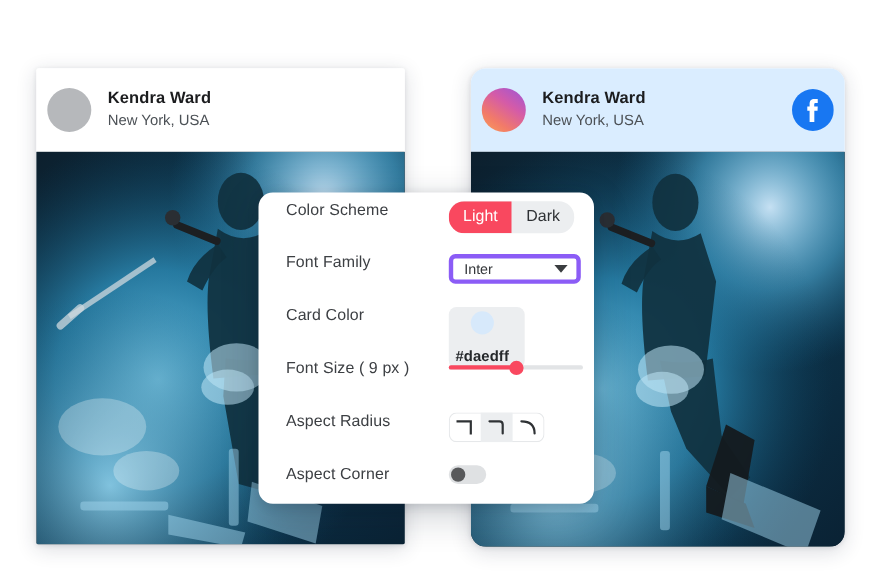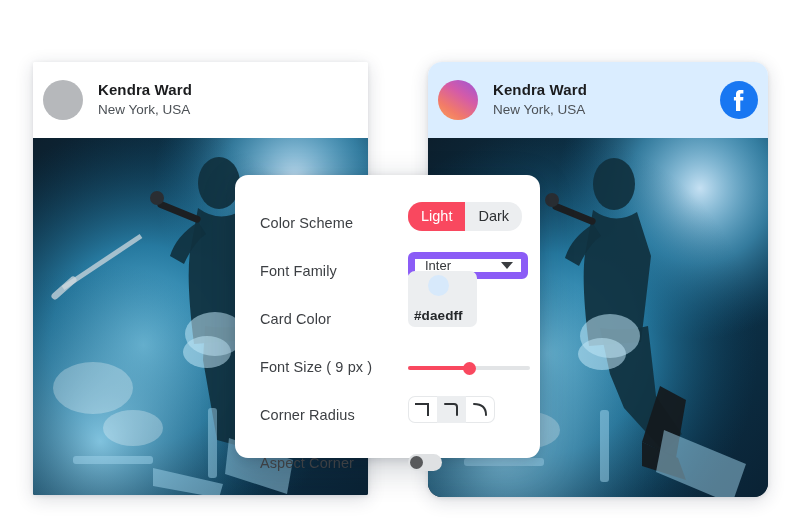--- a/index.html
+++ b/index.html
@@ -48,40 +48,40 @@
            background: #08222f; }
   .photo svg { display: block; width: 100%; height: 100%; }
 
   
   #settings-panel {
     position: absolute; left: 235px; top: 175px; width: 305px; height: 283px;
     background: #ffffff; border-radius: 13px;
     box-shadow: 0 10px 34px rgba(20,30,50,.22), 0 2px 10px rgba(20,30,50,.13);
     padding: 8px 18px 8px 25px;
   }
-  .row { display: flex; align-items: flex-end; height: 48px; }
+  .row { display: flex; align-items: flex-start; height: 48px; }
   .row-label {
     font-size: 14.5px; color: #3c3f43; white-space: nowrap;
     flex: 0 0 auto; width: 148px; letter-spacing: .1px;
   }
   .row-control { flex: 1 1 auto; display: flex; align-items: center; }
 
   
   .segmented { display: flex; border-radius: 14px; overflow: hidden; background: #eceef0; }
   .seg {
     font-size: 14.5px; padding: 5px 13px 6px; color: #2e3134;
     cursor: pointer; line-height: 1.25;
   }
   .seg.active { background: #f9485f; color: #ffffff; }
 
   
   .select {
     display: flex; align-items: center; justify-content: space-between;
     width: 120px; height: 27px; padding: 0 8px 0 10px;
-    border: 7px solid #8b5cf6; border-radius: 6px; background: #fff;
+    border: 4px solid #8b5cf6; border-radius: 6px; background: #fff;
     font-size: 13px; color: #34373a; cursor: pointer;
   }
   .caret { width: 0; height: 0; border-left: 6px solid transparent;
            border-right: 6px solid transparent; border-top: 7px solid #3a3d40; }
 
   
   .swatch-wrap {
     display: flex; align-items: center; gap: 12px;
     background: #eceef0; border-radius: 7px; padding: 4px 14px 4px 6px; flex-direction: column;
   }
@@ -300,21 +300,21 @@
       <div class="row-control">
         <div class="slider">
           <div class="slider-track"></div>
           <div class="slider-fill"></div>
           <div class="slider-thumb"></div>
         </div>
       </div>
     </div>
 
     <div class="row">
-      <div class="row-label">Corner Radius</div>
+      <div class="row-label">Aspect Radius</div>
       <div class="row-control">
         <div class="radius-group">
           <div class="radius-opt">
             <svg width="17" height="15" viewBox="0 0 17 15" aria-hidden="true">
               <path d="M2 2 H14 V13" fill="none" stroke="#2f3235" stroke-width="2" stroke-linecap="square"></path>
             </svg>
           </div>
           <div class="radius-opt active">
             <svg width="17" height="15" viewBox="0 0 17 15" aria-hidden="true">
               <path d="M2 2 H11 Q14 2 14 5 V13" fill="none" stroke="#2f3235" stroke-width="2" stroke-linecap="round"></path>

